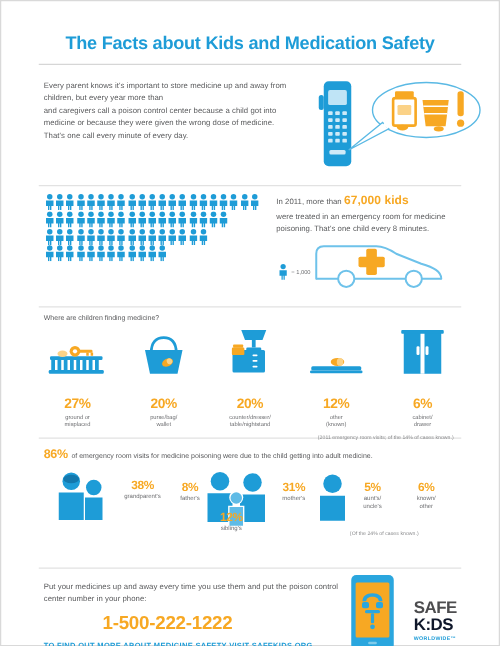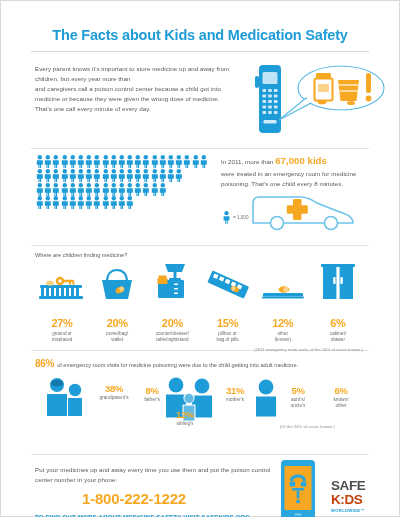--- a/index.html
+++ b/index.html
@@ -125,21 +125,21 @@
     text-align: center; margin-top: 5px; padding-right: 42px;
     letter-spacing: -0.2px;
   }
   .cta {
     color: #1e9cd7; font-size: 6px; font-weight: bold;
     letter-spacing: 0.25px; margin-top: 7px;
   }
   .phone2 { position: absolute; left: 276px; top: 4px; }
   .logo { position: absolute; left: 330px; top: 24px; }
   .logo .l1 { color: #4d4d4f; font-size: 13.5px; font-weight: bold; letter-spacing: -0.4px; line-height: 1; }
-  .logo .l2 { color: #c2410c; font-size: 13.5px; font-weight: bold; letter-spacing: -0.4px; line-height: 1.05; }
+  .logo .l2 { color: #0f172a; font-size: 13.5px; font-weight: bold; letter-spacing: -0.4px; line-height: 1.05; }
   .logo .l3 { color: #1e9cd7; font-size: 4.2px; font-weight: bold; letter-spacing: 0.3px; margin-top: 1px; }
 </style>
 </head>
 <body>
 
 <div class="page">
 
   <div class="title">The Facts about Kids and Medication Safety</div>
   <div class="rule"></div>
 
@@ -579,42 +579,20 @@
               <rect x="6.5" y="13.5" width="8" height="2.6" rx="0.6"></rect>
               <rect x="5.5" y="16" width="10" height="6" rx="0.9"></rect>
             </g>
           </svg>
         </div>
         <div class="pct">20%</div>
         <div class="cap" style="white-space:pre-line">counter/dresser/
 table/nightstand</div>
       </div>
 
-      <div class="card">
-        <div class="art">
-          <svg width="48" height="30" viewBox="0 0 48 30">
-            <g transform="rotate(24 24 15)">
-              <rect x="4" y="8" width="40" height="11" rx="1.4" fill="#1e9cd7"></rect>
-              <g fill="#ffffff">
-                <rect x="7" y="10" width="4.4" height="4" rx="0.6"></rect>
-                <rect x="13.5" y="10" width="4.4" height="4" rx="0.6"></rect>
-                <rect x="20" y="10" width="4.4" height="4" rx="0.6"></rect>
-                <rect x="26.5" y="10" width="4.4" height="4" rx="0.6"></rect>
-                <rect x="33" y="10" width="4.4" height="4" rx="0.6"></rect>
-              </g>
-              <rect x="4" y="18" width="40" height="3" rx="1.2" fill="#1e9cd7"></rect>
-            </g>
-            <ellipse cx="31" cy="19" rx="4.4" ry="2.8" fill="#f7a823" transform="rotate(24 31 19)"></ellipse>
-            <ellipse cx="29.5" cy="18.4" rx="2" ry="2.4" fill="#fbd287" transform="rotate(24 29.5 18.4)"></ellipse>
-          </svg>
-        </div>
-        <div class="pct">15%</div>
-        <div class="cap" style="white-space:pre-line">pillbox or
-bag of pills</div>
-      </div>
 
       <div class="card">
         <div class="art">
           <svg width="44" height="18" viewBox="0 0 44 18">
             <rect x="2" y="11" width="40" height="3.4" rx="1.2" fill="#1e9cd7"></rect>
             <rect x="1" y="14.4" width="42" height="2.2" rx="1" fill="#1e9cd7"></rect>
             <ellipse cx="23" cy="7.5" rx="5.4" ry="3.2" fill="#f7a823"></ellipse>
             <ellipse cx="25" cy="7.5" rx="2.6" ry="3.1" fill="#fbd287"></ellipse>
           </svg>
         </div>
@@ -714,21 +692,21 @@
 
       <div class="foot4 small-note">(Of the 24% of cases known.)</div>
     </div>
   </div>
 
   <div class="rule thin"></div>
 
   <div class="sec5">
     <div class="ftxt">
       <div class="body-text">Put your medicines up and away every time you use them and put the poison control center number in your phone:</div>
-      <div class="phoneno">1-800-222-1222</div>
+      <div class="phoneno">1-500-222-1222</div>
       <div class="cta">TO FIND OUT MORE ABOUT MEDICINE SAFETY VISIT SAFEKIDS.ORG</div>
     </div>
 
     <div class="phone2">
       <svg width="42" height="62" viewBox="0 0 42 62">
         <rect x="4" y="1" width="34" height="60" rx="4" fill="#2aa6de"></rect>
         <rect x="7.5" y="7" width="27" height="44" rx="1.2" fill="#f7a823"></rect>
         <g fill="#2aa6de">
           <path d="M13,22 C13,18 16,15.5 21,15.5 C26,15.5 29,18 29,22 L26,22 C26,19.8 24,18.4 21,18.4 C18,18.4 16,19.8 16,22 Z"></path>
           <rect x="12.6" y="22.6" width="5.6" height="5" rx="1.6"></rect>

